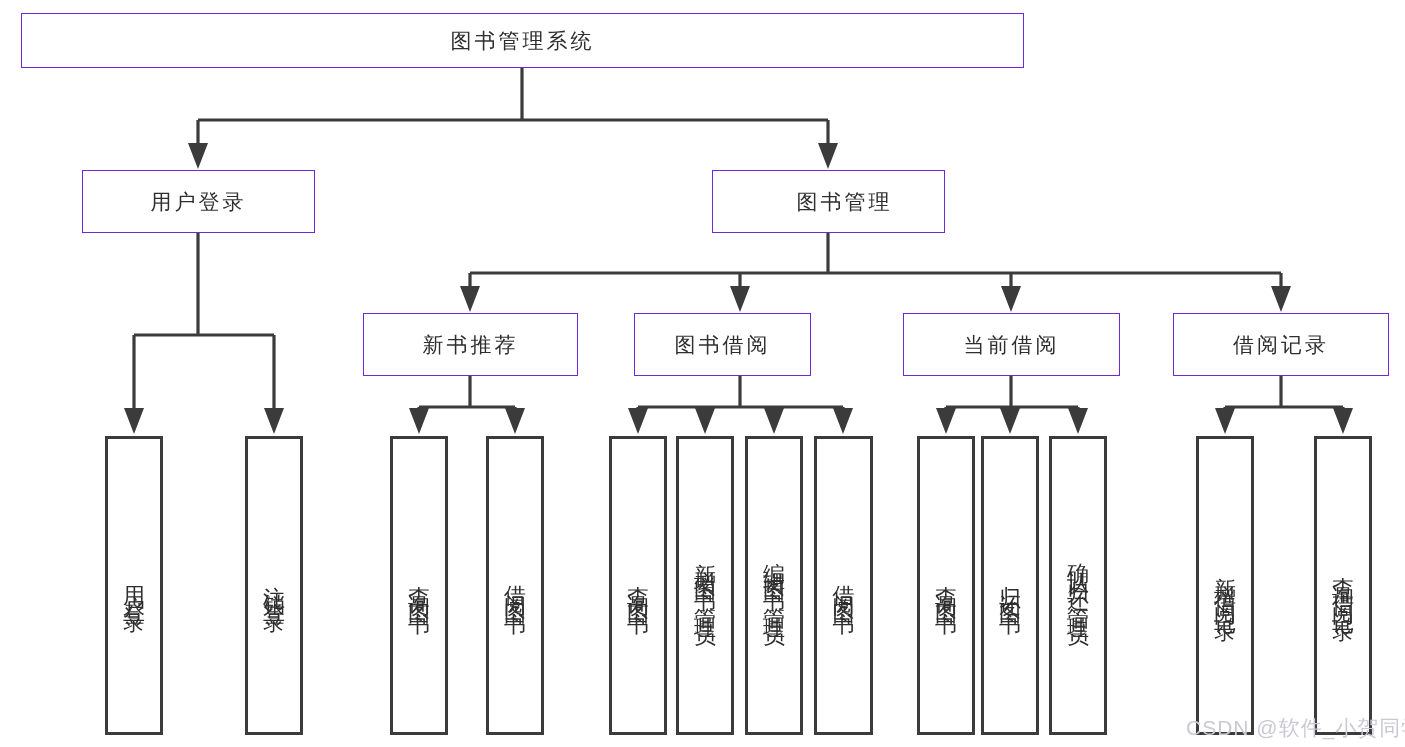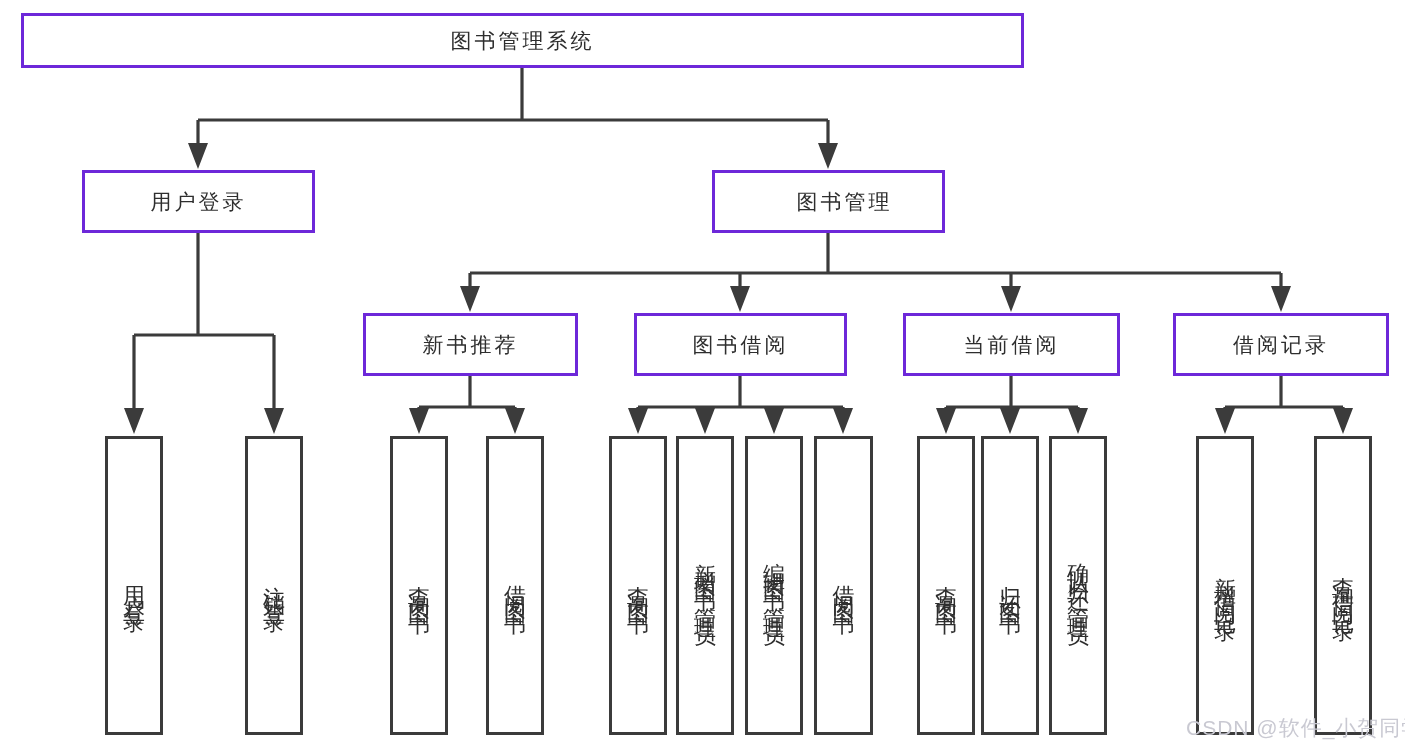--- a/index.html
+++ b/index.html
@@ -14,21 +14,21 @@
   }
   .wires {
     position: absolute;
     left: 0; top: 0;
     width: 1405px; height: 747px;
     pointer-events: none;
   }
   .node {
     position: absolute;
     background: #ffffff;
-    border: 3px solid #6d28d9;
+    border: 1px solid #6d28d9;
     display: flex;
     align-items: center;
     justify-content: center;
     color: #2e2e2e;
     font-size: 21px;
     letter-spacing: 3px;
     white-space: nowrap;
   }
   .leaf {
     position: absolute;
@@ -84,21 +84,21 @@
            M1215 408 L1235 408 L1225 434 Z M1333 408 L1353 408 L1343 434 Z"></path>
     </g>
   </svg>
 
   <div class="node" style="left:21px; top:13px; width:1003px; height:55px;">图书管理系统</div>
 
   <div class="node" style="left:82px; top:170px; width:233px; height:63px;">用户登录</div>
   <div class="node" style="left:712px; top:170px; width:233px; height:63px;padding-left:32px;">图书管理</div>
 
   <div class="node" style="left:363px; top:313px; width:215px; height:63px;">新书推荐</div>
-  <div class="node" style="left:634px; top:313px; width:213px; height:63px;text-align:right;">图书借阅</div>
+  <div class="node" style="left:634px; top:313px; width:177px; height:63px;text-align:right;">图书借阅</div>
   <div class="node" style="left:903px; top:313px; width:217px; height:63px;text-align:right;">当前借阅</div>
   <div class="node" style="left:1173px; top:313px; width:216px; height:63px;">借阅记录</div>
 
   <div class="leaf" style="left:105px; width:58px;">
     <span>用户登录</span>
     </div>
   <div class="leaf" style="left:245px; width:58px;">
     <span>注销登录</span>
     </div>
 

